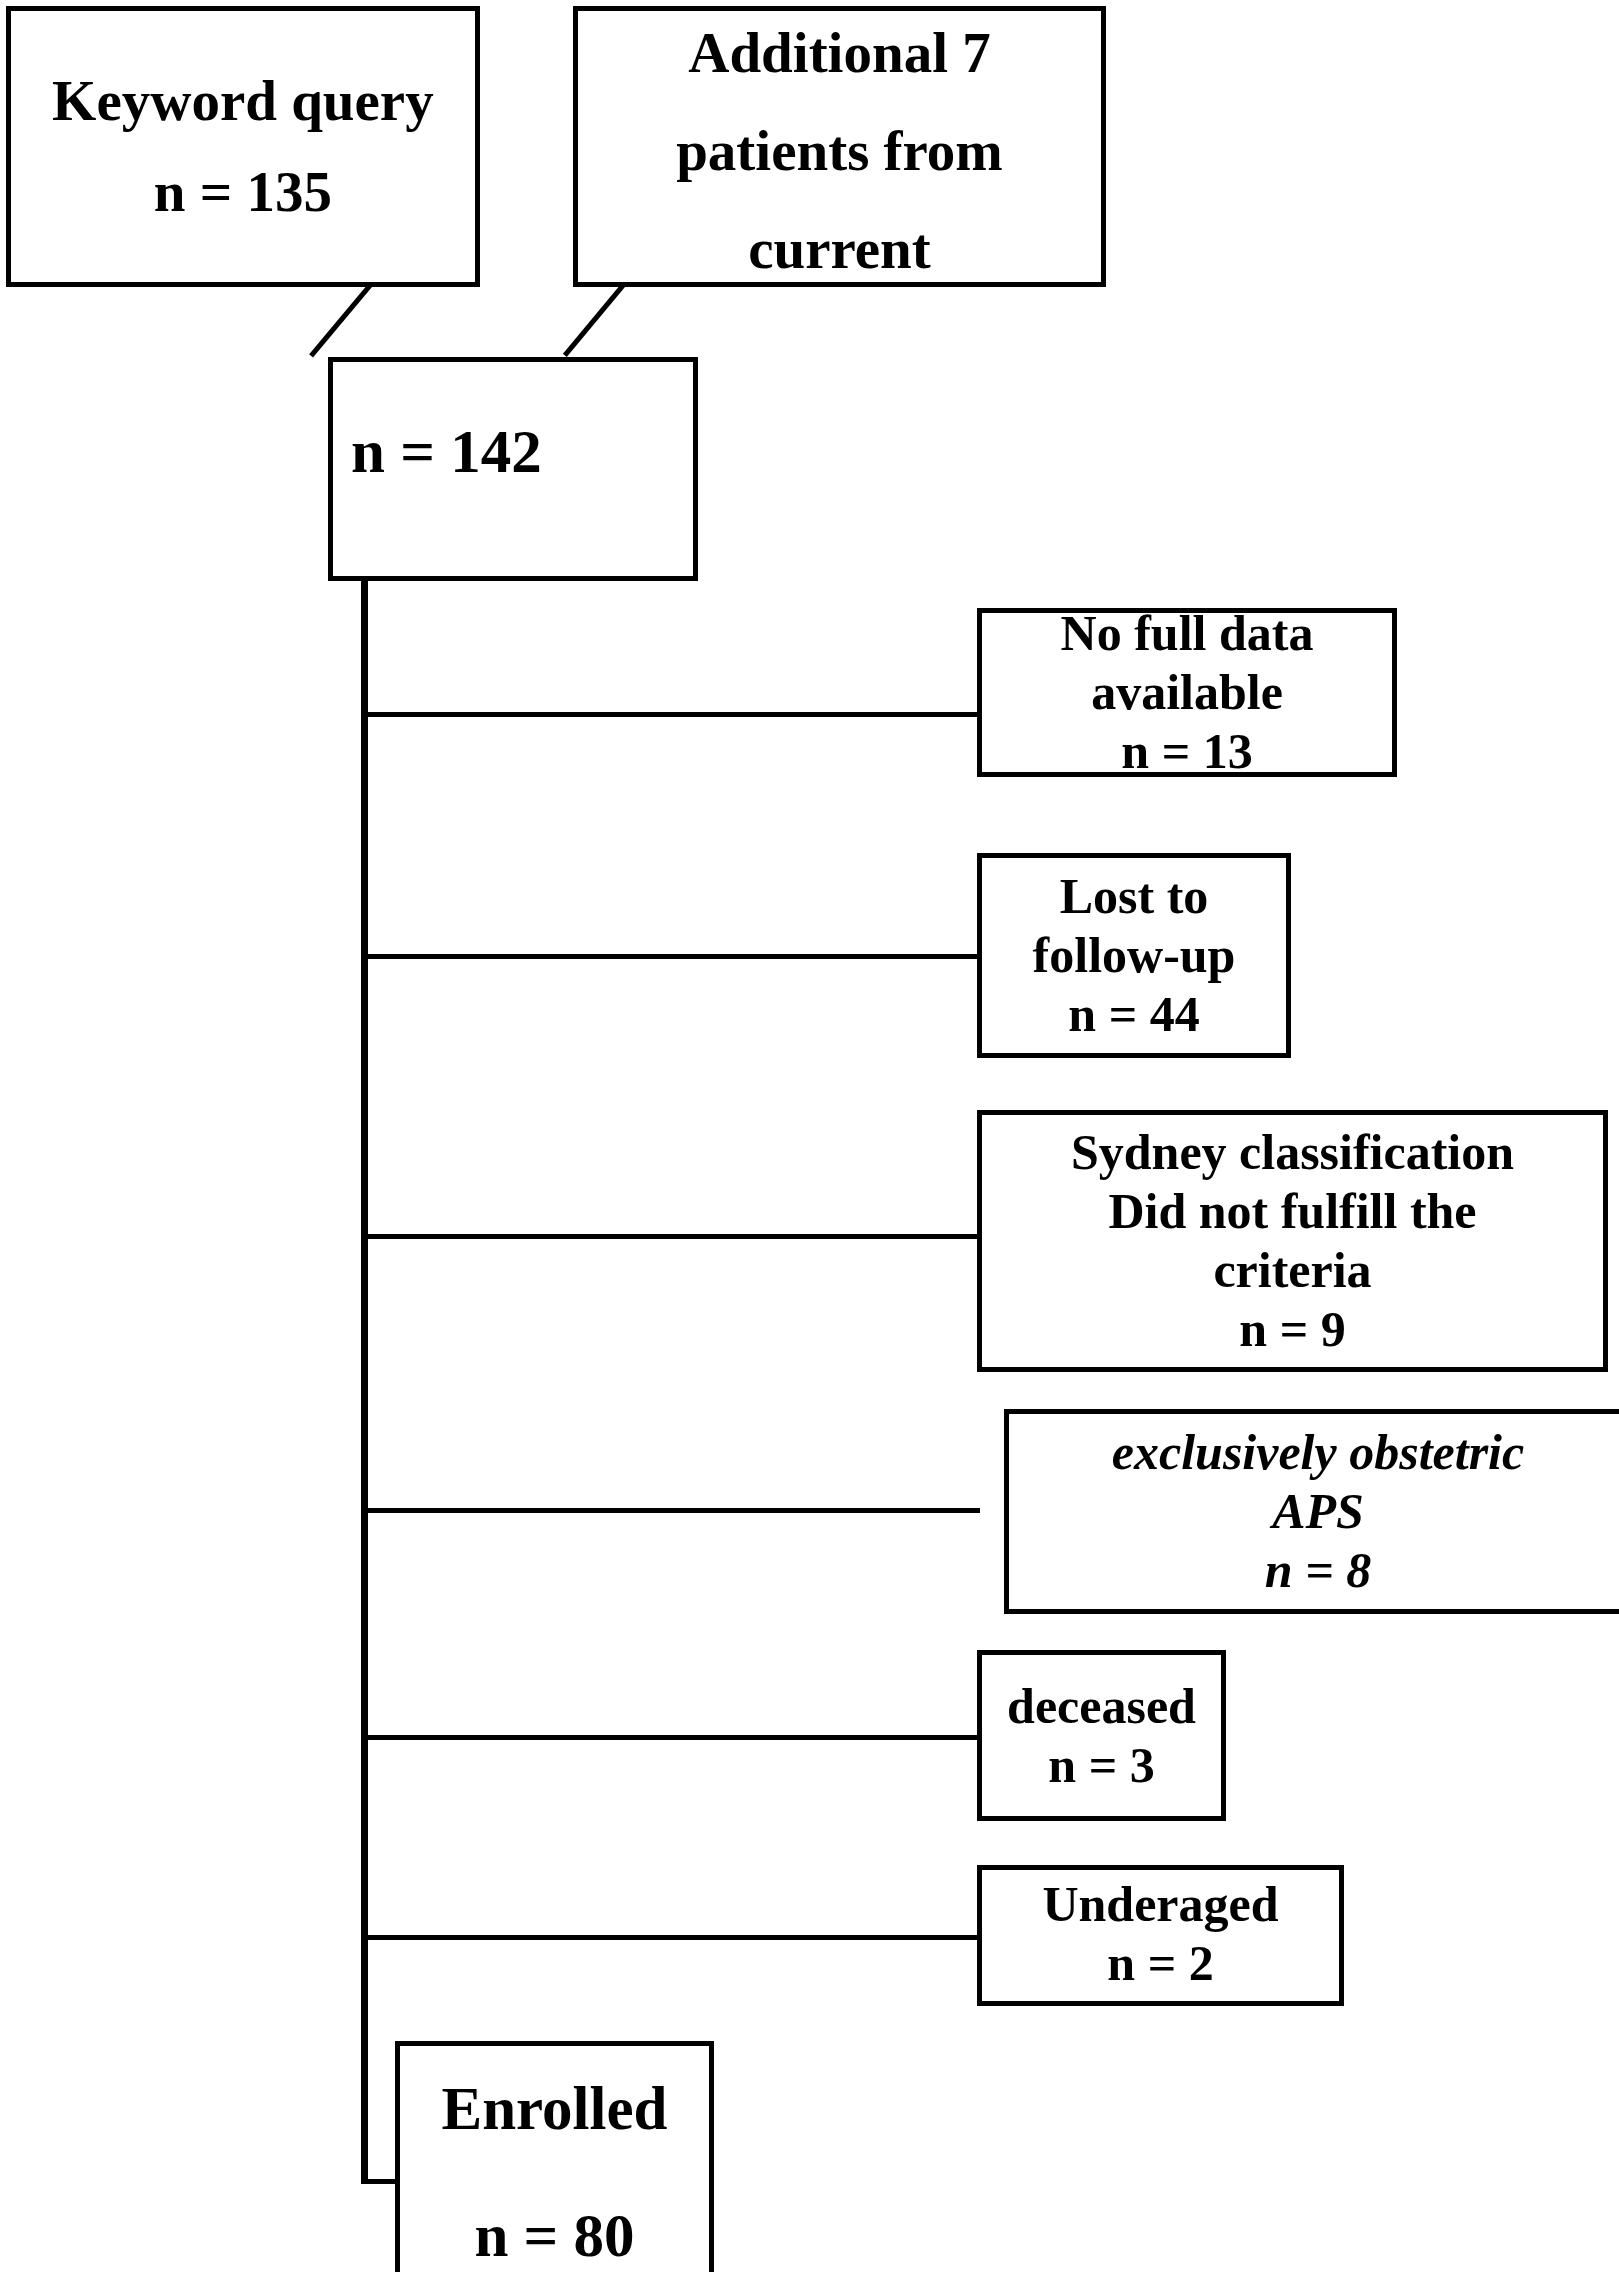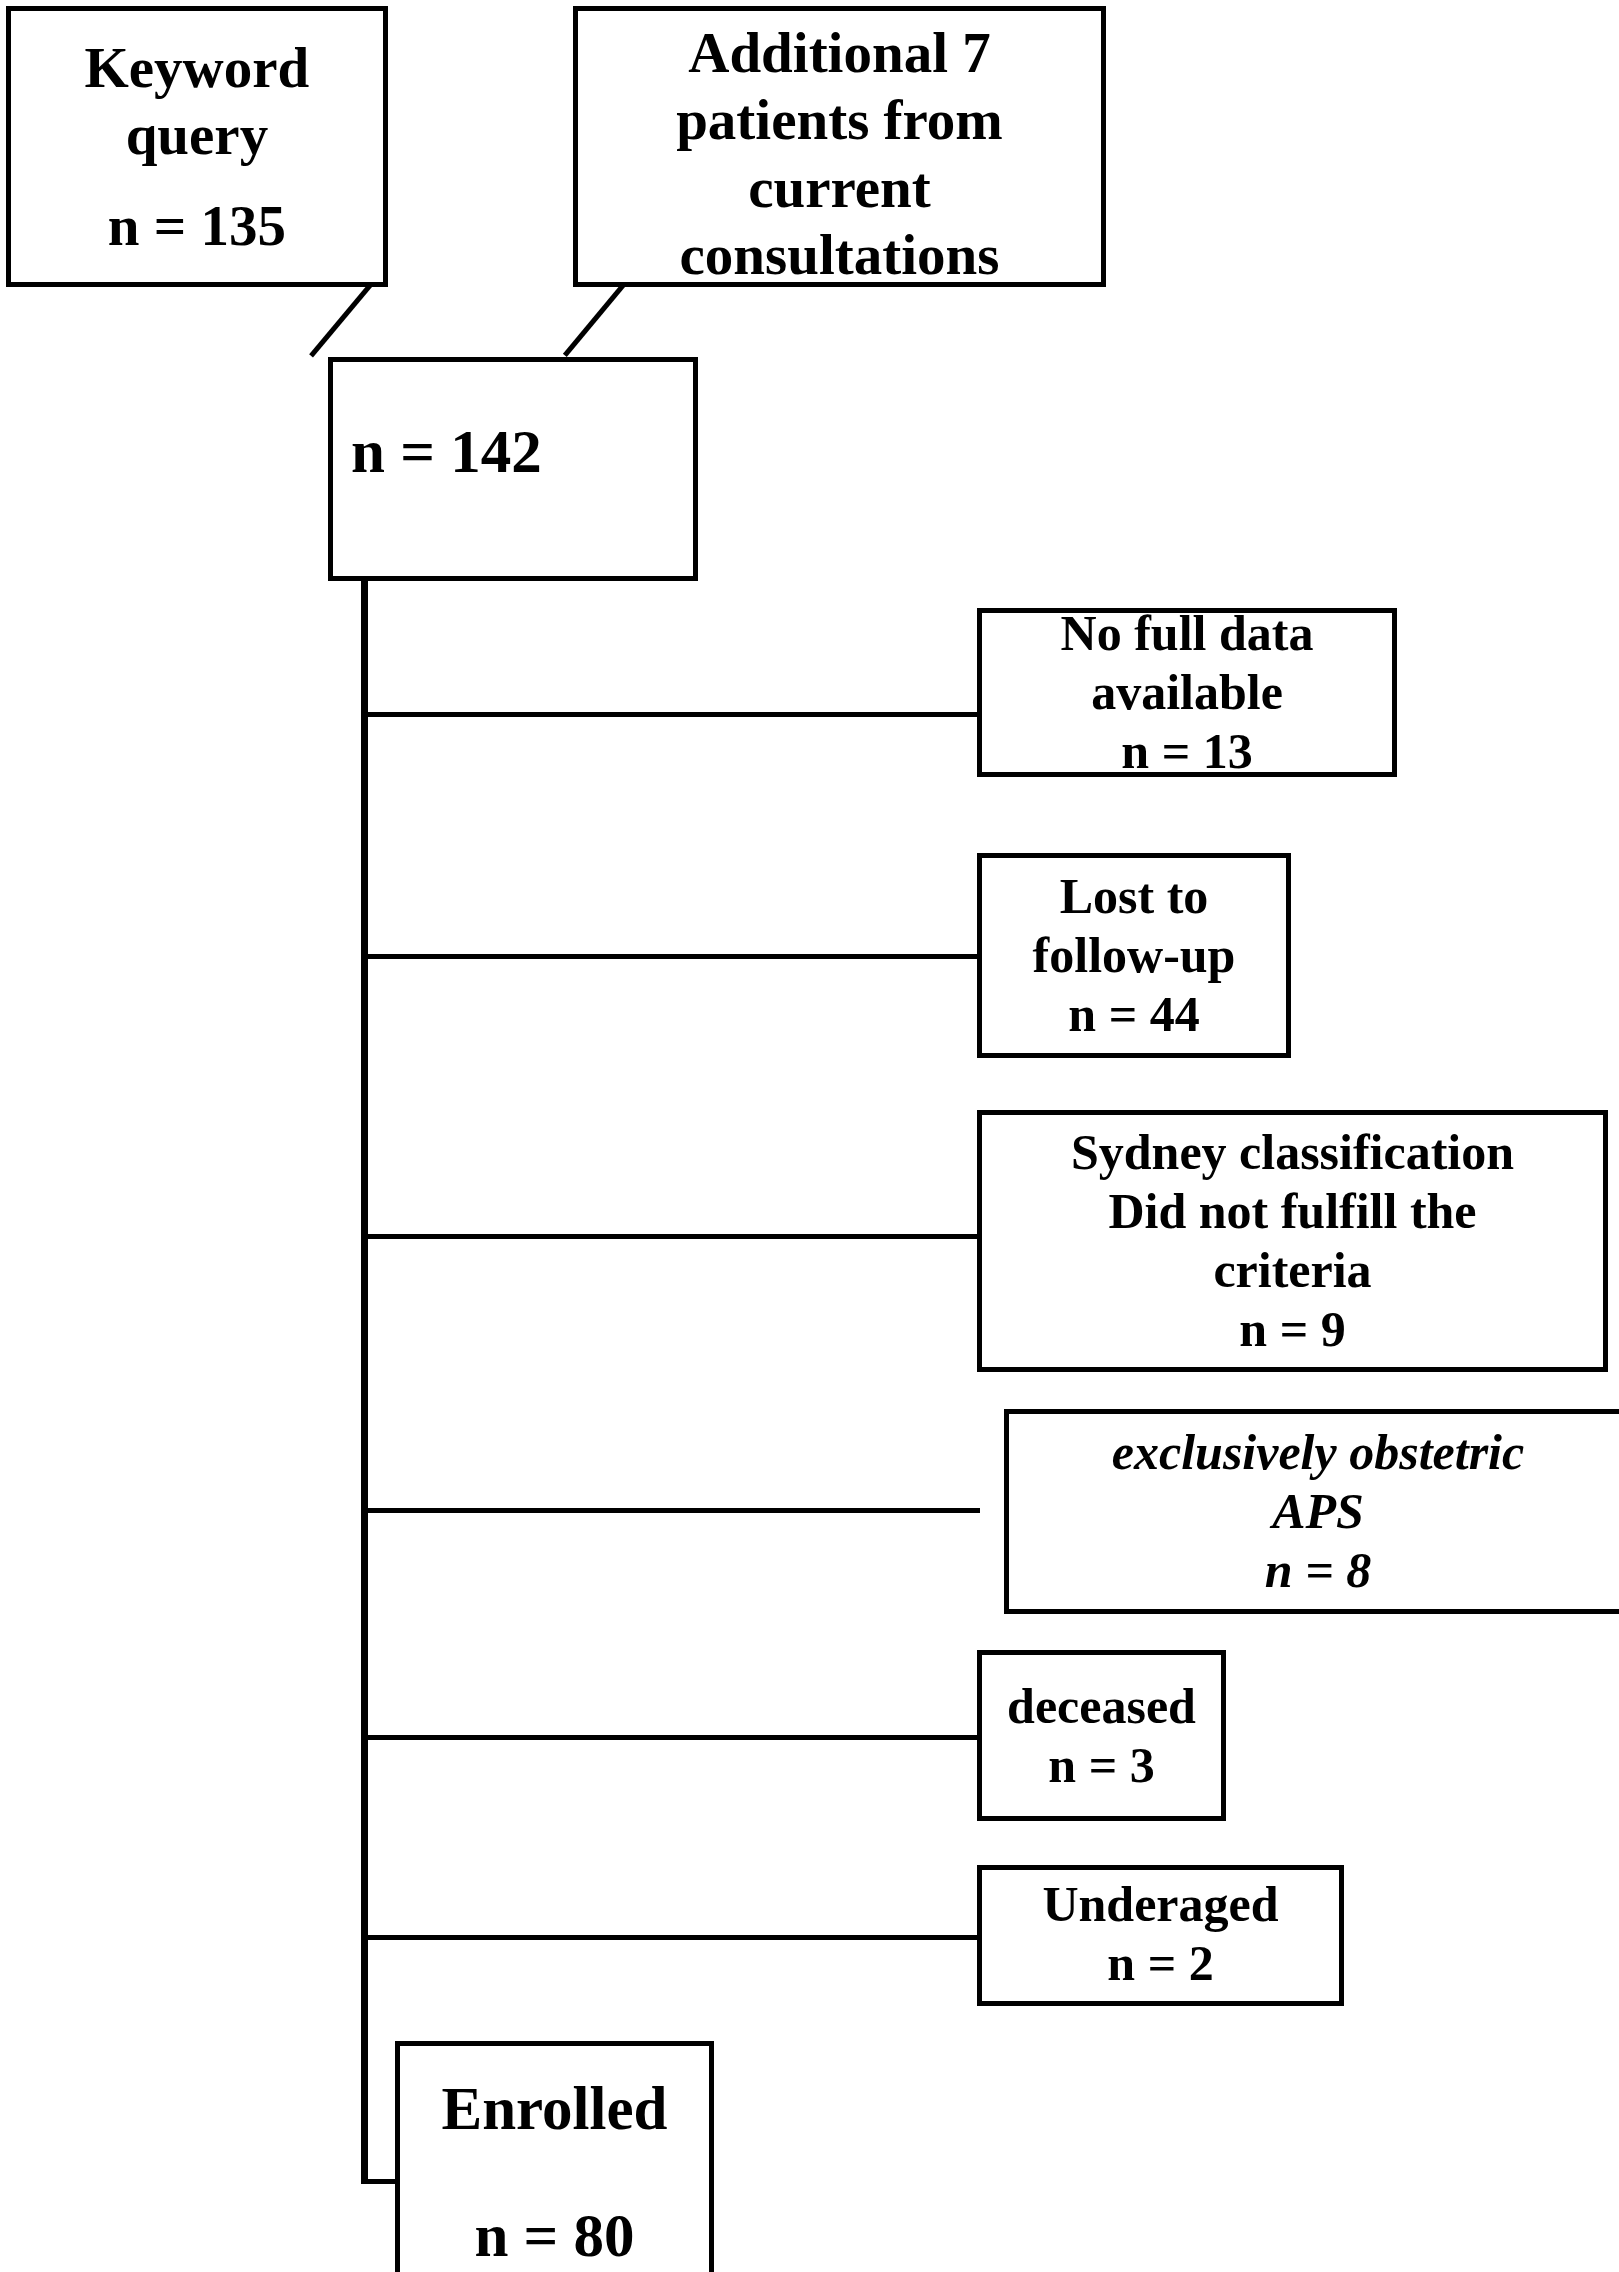--- a/index.html
+++ b/index.html
@@ -27,21 +27,21 @@
     display: flex;
     flex-direction: column;
     justify-content: center;
     align-items: center;
     z-index: 3;
   }
   .node .label { display: block; }
   .node .count { display: block; }
 
   
-  #node-keyword      { left: 5.9px;   top: 5.9px;   width: 382px;  height: 281px;  font-size: 57px; }
+  #node-keyword      { left: 5.9px;   top: 5.9px;   width: 474px;  height: 281px;  font-size: 57px; }
   #node-keyword .label { margin-bottom: 23.6px; }
   #node-additional   { left: 573px;  top: 5.9px;   width: 533px;  height: 281px;  font-size: 57px;
                        justify-content: space-between; padding-top: 8.3px; }
   #node-142          { left: 328px;  top: 357px;  width: 370px;  height: 224px;  font-size: 61px;
                        align-items: flex-start; padding-left: 18px; justify-content: flex-start;
                        padding-top: 54px; }
   #node-nodata       { left: 977px; top: 608px; width: 420px;  height: 169px;  font-size: 50px; }
   #node-lost         { left: 977px; top: 853px; width: 314px;  height: 205px;  font-size: 50px; }
   #node-sydney       { left: 977px; top: 1110px; width: 631px; height: 262px;  font-size: 50px; }
   #node-obstetric    { left: 1004px; top: 1409px; width: 628px; height: 205px;  font-size: 50px; font-style: italic; }
@@ -80,21 +80,20 @@
 
   <div class="node" id="node-keyword">
     <span class="label">Keyword query</span>
     <span class="count">n = 135</span>
   </div>
 
   <div class="node" id="node-additional">
     <span class="label">Additional 7</span>
     <span class="label">patients from</span>
     <span class="label">current</span>
-    <span class="label">consultations</span>
   </div>
 
   <div class="node" id="node-142">
     <span class="count">n = 142</span>
   </div>
 
   <div class="node" id="node-nodata">
     <span class="label">No full data</span>
     <span class="label">available</span>
     <span class="count">n = 13</span>

